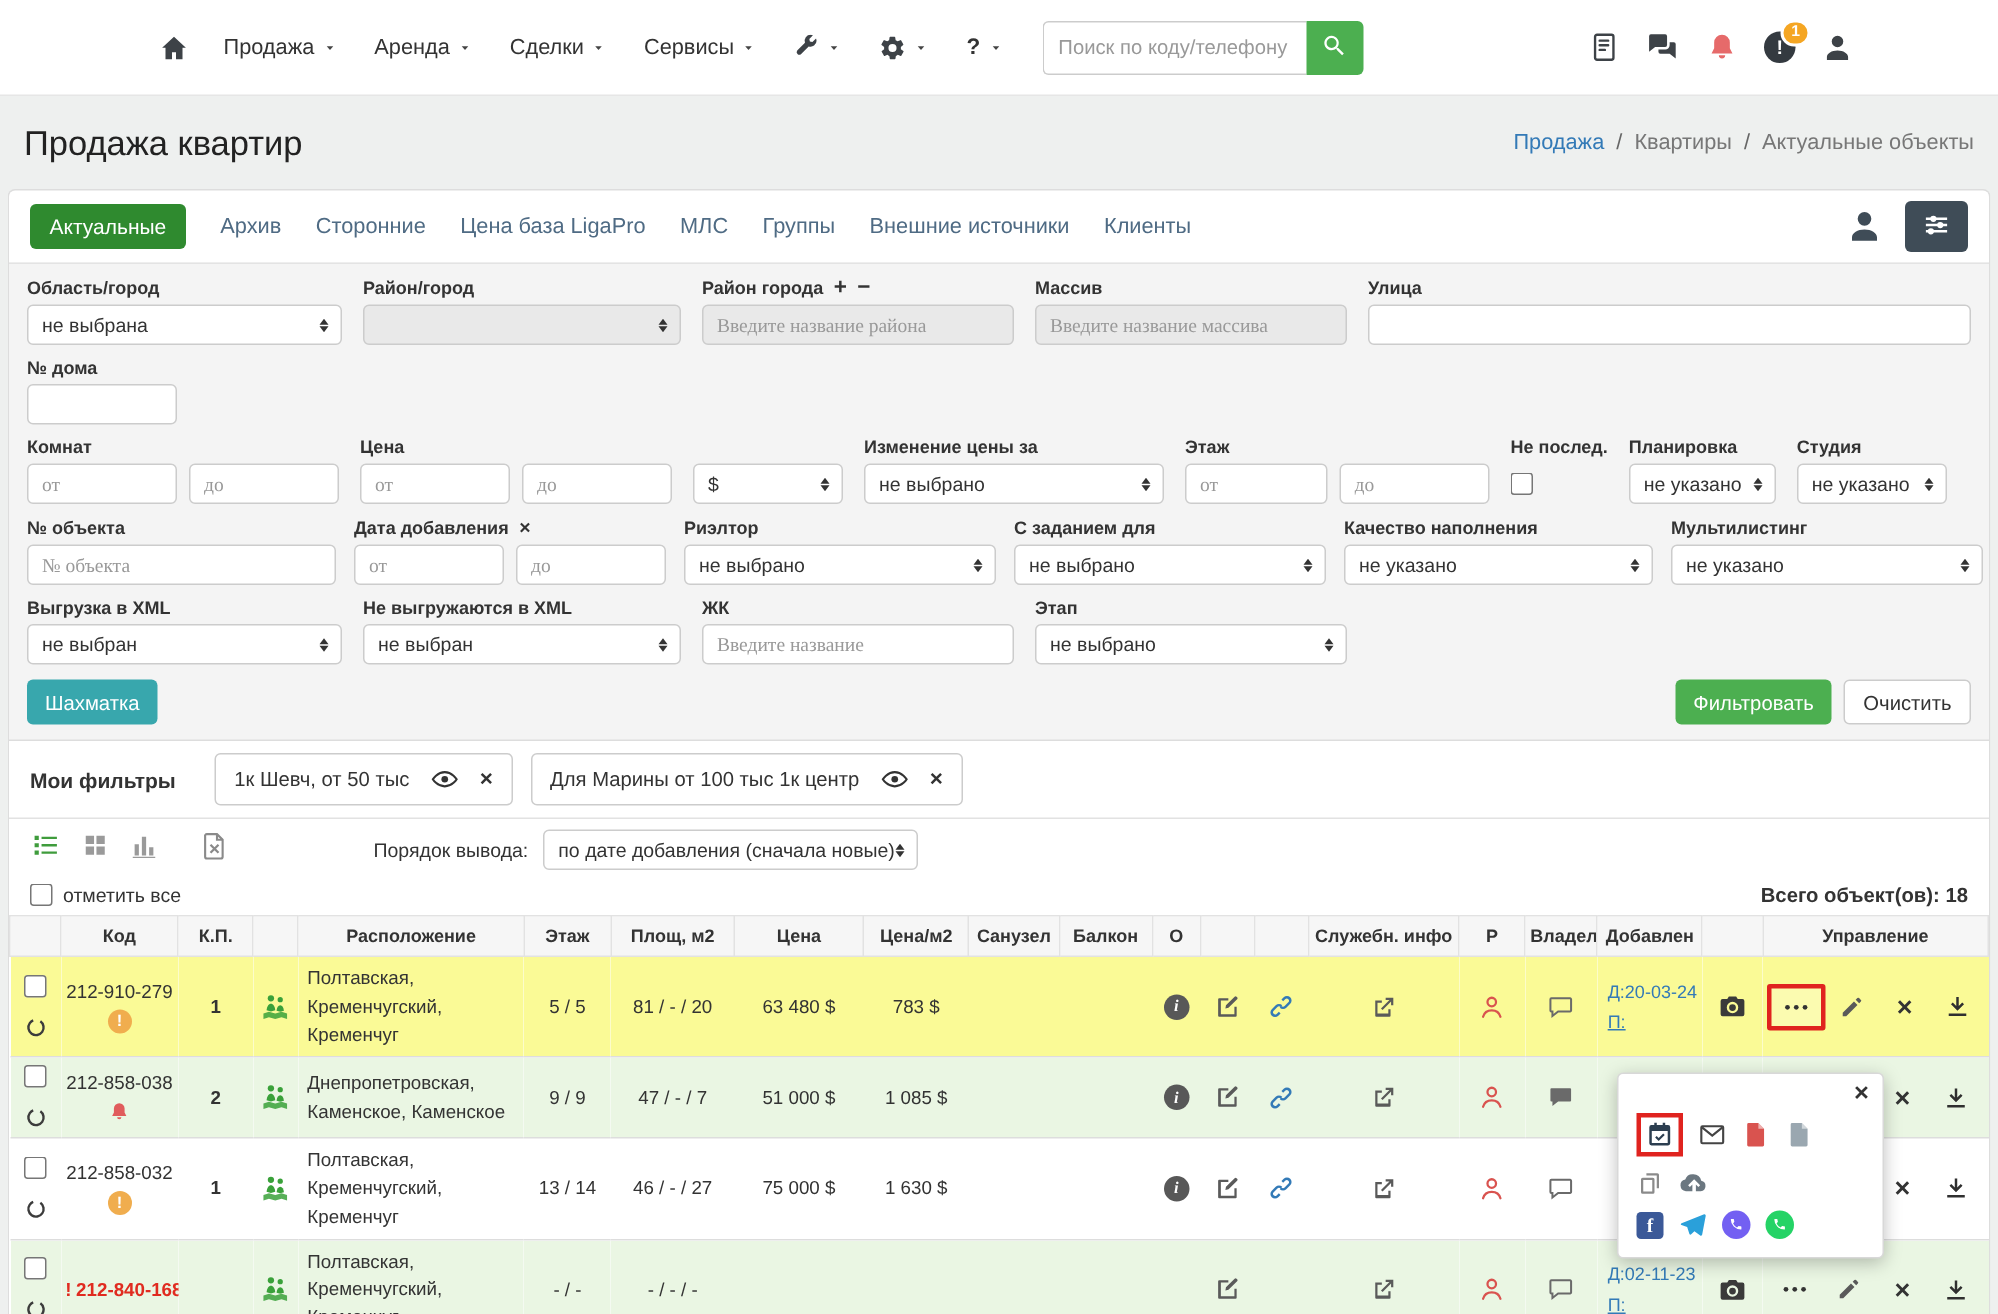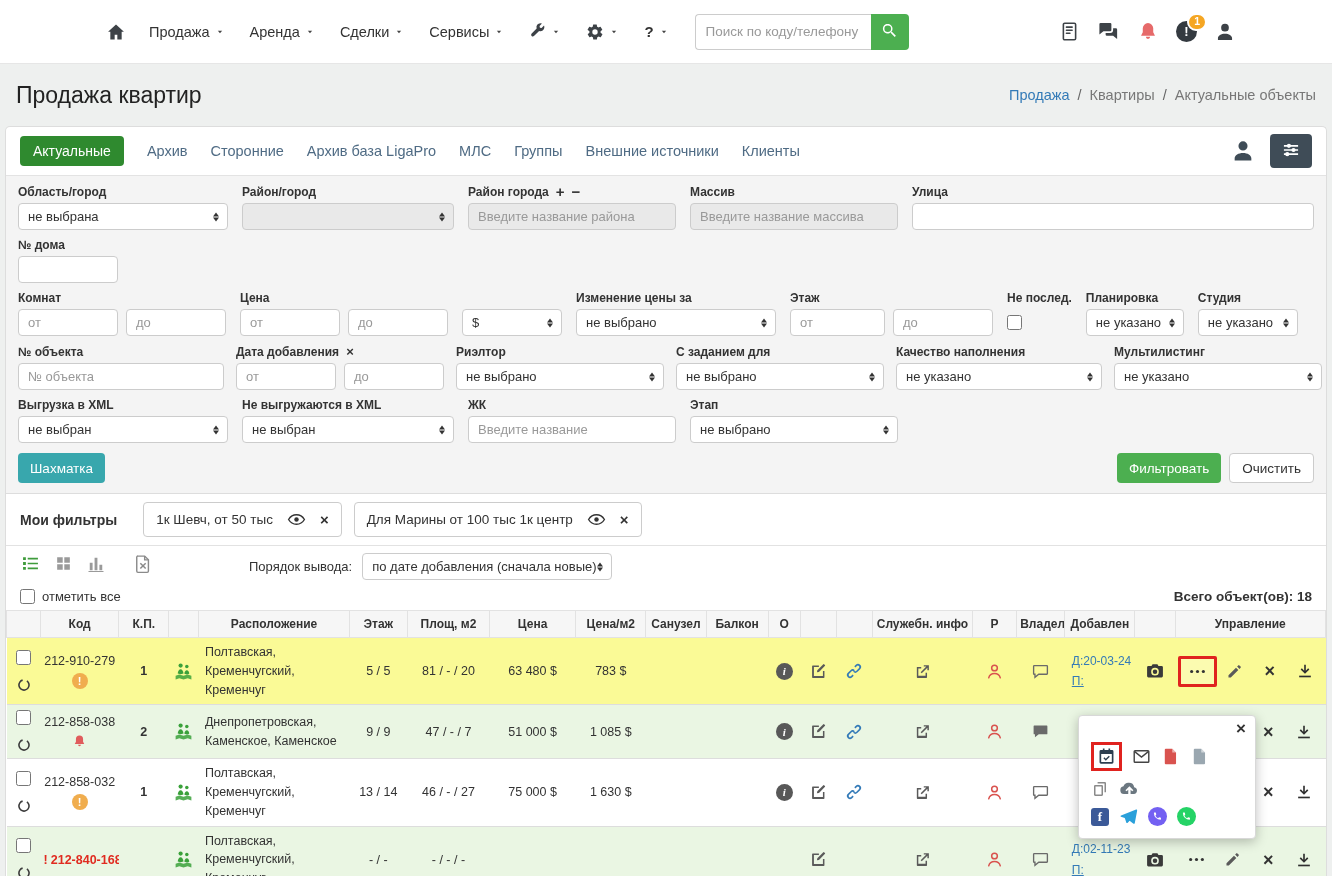--- a/index.html
+++ b/index.html
@@ -45,21 +45,21 @@
   .frow{display:flex;gap:14px;margin-bottom:8px;align-items:flex-end}
   .fg{display:flex;flex-direction:column}
   .fg label{font-size:12px;font-weight:bold;color:#333;margin-bottom:4px;display:flex;align-items:center;gap:7px;white-space:nowrap}
   .pair{display:flex;gap:8px}
   .sel{height:27px;background:#fff;border:1px solid #ccc;border-radius:4px;display:flex;align-items:center;padding:0 24px 0 9px;font-size:13px;color:#333;position:relative;cursor:pointer;white-space:nowrap;overflow:hidden}
   .sel.dis{background:#e9e9e9}
   .ud{position:absolute;right:8px;top:50%;transform:translateY(-50%);display:flex;flex-direction:column;gap:1px;align-items:center}
   .ud i{display:block;width:0;height:0;border-left:3.5px solid transparent;border-right:3.5px solid transparent}
   .ud i.up{border-bottom:4.5px solid #333}
   .ud i.dn{border-top:4.5px solid #333}
-  .inp{height:27px;border:1px solid #ccc;border-radius:4px;padding:0 9px;font-size:13px;font-family:Liberation Sans, sans-serif;color:#333;background:#fff;outline:none}
+  .inp{height:27px;border:1px solid #ccc;border-radius:4px;padding:0 9px;font-size:13px;font-family:Liberation Serif, serif;color:#333;background:#fff;outline:none}
   .inp.dis{background:#e9e9e9}
   .inp::placeholder{color:#999}
   .pm{font-weight:bold;font-size:15px;line-height:1;cursor:pointer}
   .xs{font-weight:bold;font-size:13px;cursor:pointer}
   .chkwrap{height:27px;display:flex;align-items:center}
   input[type=checkbox]{width:15px;height:15px;cursor:pointer}
   .fbtns{display:flex;align-items:flex-end;margin-top:10px}
   .btn{border:none;border-radius:4px;height:30px;padding:0 12px;font-size:13.5px;color:#fff;cursor:pointer;font-family:inherit}
   .btn-chess{background:#38a7ad}
   .btn-filter{background:#4caf50;margin-left:auto}
@@ -237,21 +237,21 @@
     <span>Актуальные объекты</span>
   </div>
 </div>
 
 <div class="card">
 
   <div class="tabs">
     <span class="tab-a">Актуальные</span>
     <span class="tab">Архив</span>
     <span class="tab">Сторонние</span>
-    <span class="tab">Архив база LigaPro</span>
+    <span class="tab">Цена база LigaPro</span>
     <span class="tab">МЛС</span>
     <span class="tab">Группы</span>
     <span class="tab">Внешние источники</span>
     <span class="tab">Клиенты</span>
     <div class="tabs-right">
       <span class="userbtn">
           <svg viewBox="0 0 24 24" width="26" height="26" fill="currentColor">
             <path d="M12 11.5a4.2 4.2 0 1 0-4.2-4.2A4.2 4.2 0 0 0 12 11.5zm0 2.3c-4.2 0-7.7 2.1-7.7 4.8v2.1h15.4v-2.1c0-2.7-3.5-4.8-7.7-4.8z"></path>
           </svg>
         </span>

